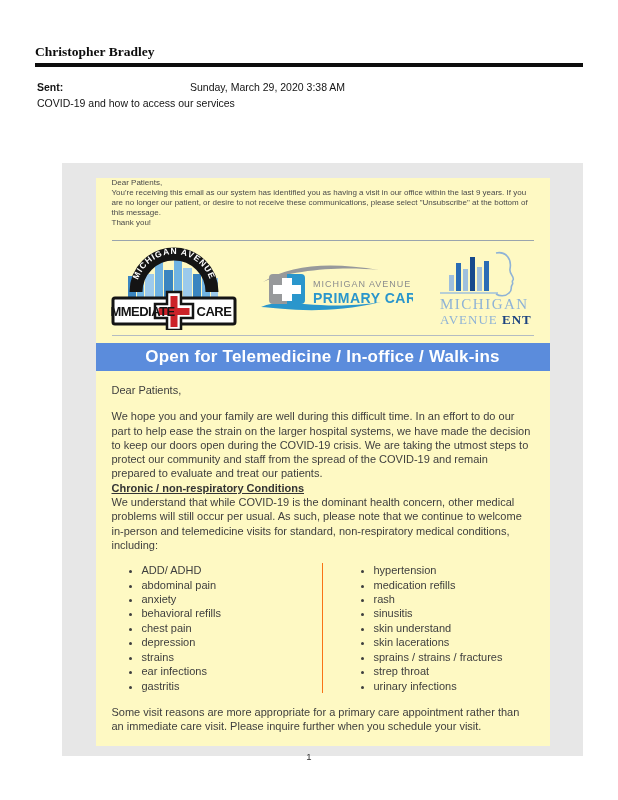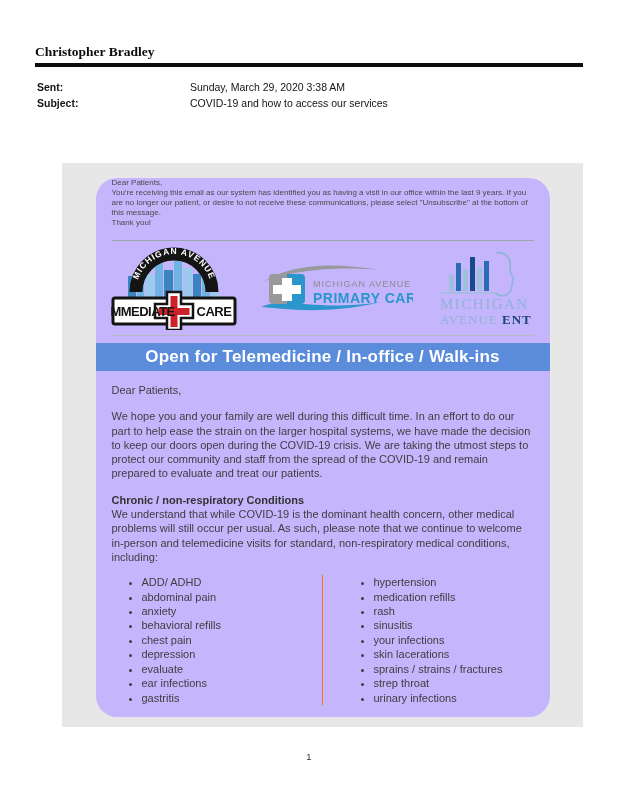--- a/index.html
+++ b/index.html
@@ -12,38 +12,38 @@
     border-bottom:4px solid #0d0d0d; padding-bottom:3px;font-family:Liberation Serif, serif; }
   .meta { position:absolute; left:37px; top:79px; width:548px;
     font-size:10.5px; line-height:16px; color:#141414; }
   .meta-row { display:flex; }
   .meta-label { width:153px; font-weight:bold; flex:none; }
   .meta-value { flex:1; }
 
   
   .gray-band { position:absolute; left:62px; top:163px; width:521px;
     background:#e7e7e7; padding:9px 0 10px; }
-  .email-box { width:454px; margin:0 auto; background:#c4b5fd;border-radius:21px; }
+  .email-box { width:454px; margin:0 auto; background:#fef9c3; }
 
   .disclaimer { margin:6px 16px 0; font-size:8px; line-height:10px; color:#4a4a4a; }
   .rule { border:none; border-top:1px solid #9aa5ad; margin:12px 16px 0; }
   .rule2 { border:none; border-top:1px solid #b4bcc2; margin:0 16px; }
 
   .logos { margin:0 14px; height:94px; display:flex;
     align-items:center; justify-content:space-between; }
   .logo { flex:none; }
 
   .banner { margin-top:7px; height:28px; background:#5b8cdc;
     display:flex; align-items:center; justify-content:center;
     color:#ffffff; font-size:17px; font-weight:bold; letter-spacing:.2px; }
 
   .content { margin:12px 16px 0; font-size:11px; line-height:14.3px;
     color:#3e3e3e; padding-bottom:12px; }
   .content p.para { margin-top:12px; }
-  .section-heading { margin-top:12px; font-weight:bold; color:#333; }
+  .section-heading { font-weight:bold; color:#333;text-decoration:underline; }
 
   .columns { display:flex; margin-top:11px; }
   .col-left { width:210px; flex:none; }
   .col-right { flex:1; border-left:1px solid #f97316; padding-left:37px; }
   .columns ul { list-style:disc; padding-left:30px; }
   .col-right ul { padding-left:14px; }
   .columns li { margin:0; line-height:14.4px; }
 
   .closing { margin-top:12px; }
 
@@ -57,21 +57,20 @@
 <body>
 
 <div class="name-header">Christopher Bradley</div>
 
 <div class="meta">
   <div class="meta-row">
     <span class="meta-label">Sent:</span>
     <span class="meta-value">Sunday, March 29, 2020 3:38 AM</span>
   </div>
   <div class="meta-row">
-    <span class="meta-label">Subject:</span>
     <span class="meta-value">COVID-19 and how to access our services</span>
   </div>
 </div>
 
 <div class="gray-band">
   <div class="email-box">
 
     <div class="disclaimer">
       <div>Dear Patients,</div>
       <span>You're receiving this email as our system has identified you as having a visit in our office within the last 9 years. If you are no longer our patient, or desire to not receive these communications, please select "Unsubscribe" at the bottom of this message.</span>
@@ -154,38 +153,39 @@
 
       <div class="columns">
         <div class="col-left">
           <ul>
               <li>ADD/ ADHD</li>
               <li>abdominal pain</li>
               <li>anxiety</li>
               <li>behavioral refills</li>
               <li>chest pain</li>
               <li>depression</li>
-              <li>evaluate</li>
+              <li>strains</li>
               <li>ear infections</li>
               <li>gastritis</li>
             </ul>
         </div>
         <div class="col-right">
           <ul>
               <li>hypertension</li>
               <li>medication refills</li>
               <li>rash</li>
               <li>sinusitis</li>
-              <li>your infections</li>
+              <li>skin understand</li>
               <li>skin lacerations</li>
               <li>sprains / strains / fractures</li>
               <li>strep throat</li>
               <li>urinary infections</li>
             </ul>
         </div>
       </div>
 
+      <p class="closing">Some visit reasons are more appropriate for a primary care appointment rather than an immediate care visit. Please inquire further when you schedule your visit.</p>
     </div>
 
   </div>
 </div>
 
 <div class="page-number">1</div>
 
 </body></html>

